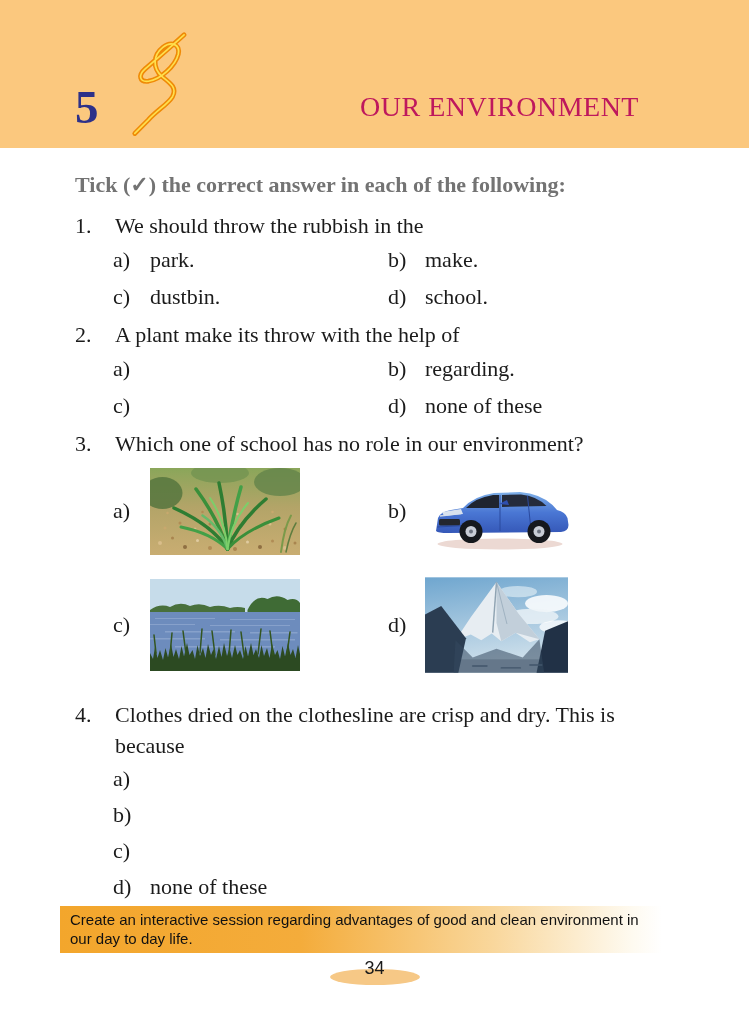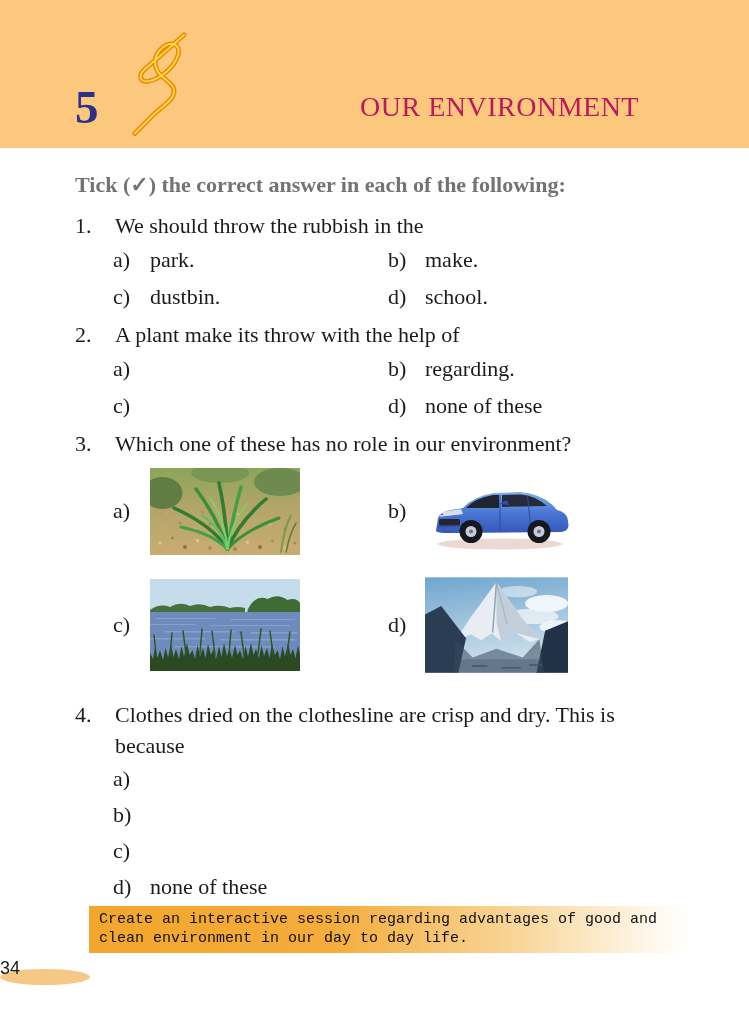--- a/index.html
+++ b/index.html
@@ -47,28 +47,28 @@
     display:grid; grid-template-columns:275px 1fr; row-gap:21px;
     margin:7px 0 26px 38px;
   }
   .image-option { display:flex; align-items:center; font-size:22px; }
   .image-option .opt-label { width:37px; }
   .figure { display:block; }
   .figure svg { display:block; }
 
   
   .note-box {
-    position:absolute; top:906px; left:89px; width:602px; min-height:45px;
+    position:absolute; top:906px; left:60px; width:602px; min-height:45px;
     background:linear-gradient(to right,#f3a62c 0%,#f4ac3b 40%,#f9d79c 72%,#fefaf0 95%,#ffffff 100%);
-    font-family:Liberation Mono, monospace; font-size:15px; color:#111111;
+    font-family:Liberation Sans, sans-serif; font-size:15px; color:#111111;
     line-height:19px; padding:4px 10px 5px 10px;
   }
 
   
-  .page-footer { position:absolute; top:958px; left:0; width:749px; }
+  .page-footer { position:absolute; top:958px; left:0; width:749px; text-align:center; }
   .page-num-wrap { position:relative; display:inline-block; width:90px; height:28px; }
   .ellipse-bg {
     position:absolute; left:0; top:11px; width:90px; height:16px;
     border-radius:50%; background:#f6c886;
   }
   .page-num {
     position:relative; font-family:"Liberation Sans", sans-serif;
     font-size:18px; color:#1b1b1b;
   }
 </style>
@@ -136,21 +136,21 @@
         <div class="option">
           <span class="opt-label">d)</span>
           <span class="opt-text">none of these</span>
         </div>
       </div>
     </section>
 
     <section class="question">
       <div class="q-row">
         <span class="q-num">3.</span>
-        <span class="q-text">Which one of these has no role in our environment?</span>
+        <span class="q-text">Which one of school has no role in our environment?</span>
       </div>
 
       <div class="image-grid">
 
         <div class="image-option">
           <span class="opt-label">a)</span>
           <span class="figure">
             <svg width="150" height="87" viewBox="0 0 300 174" aria-hidden="true">
               <defs>
                 <linearGradient id="pg" x1="0" y1="0" x2="0" y2="1">

